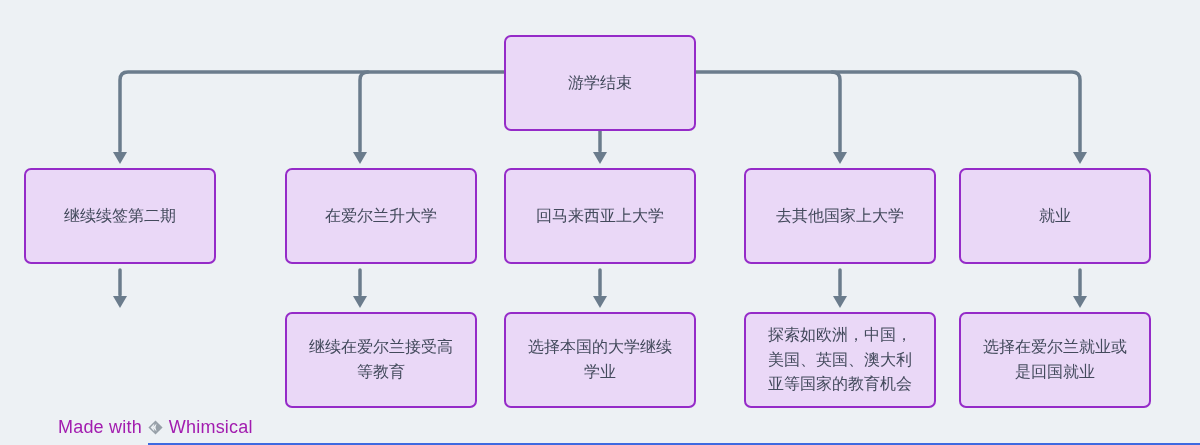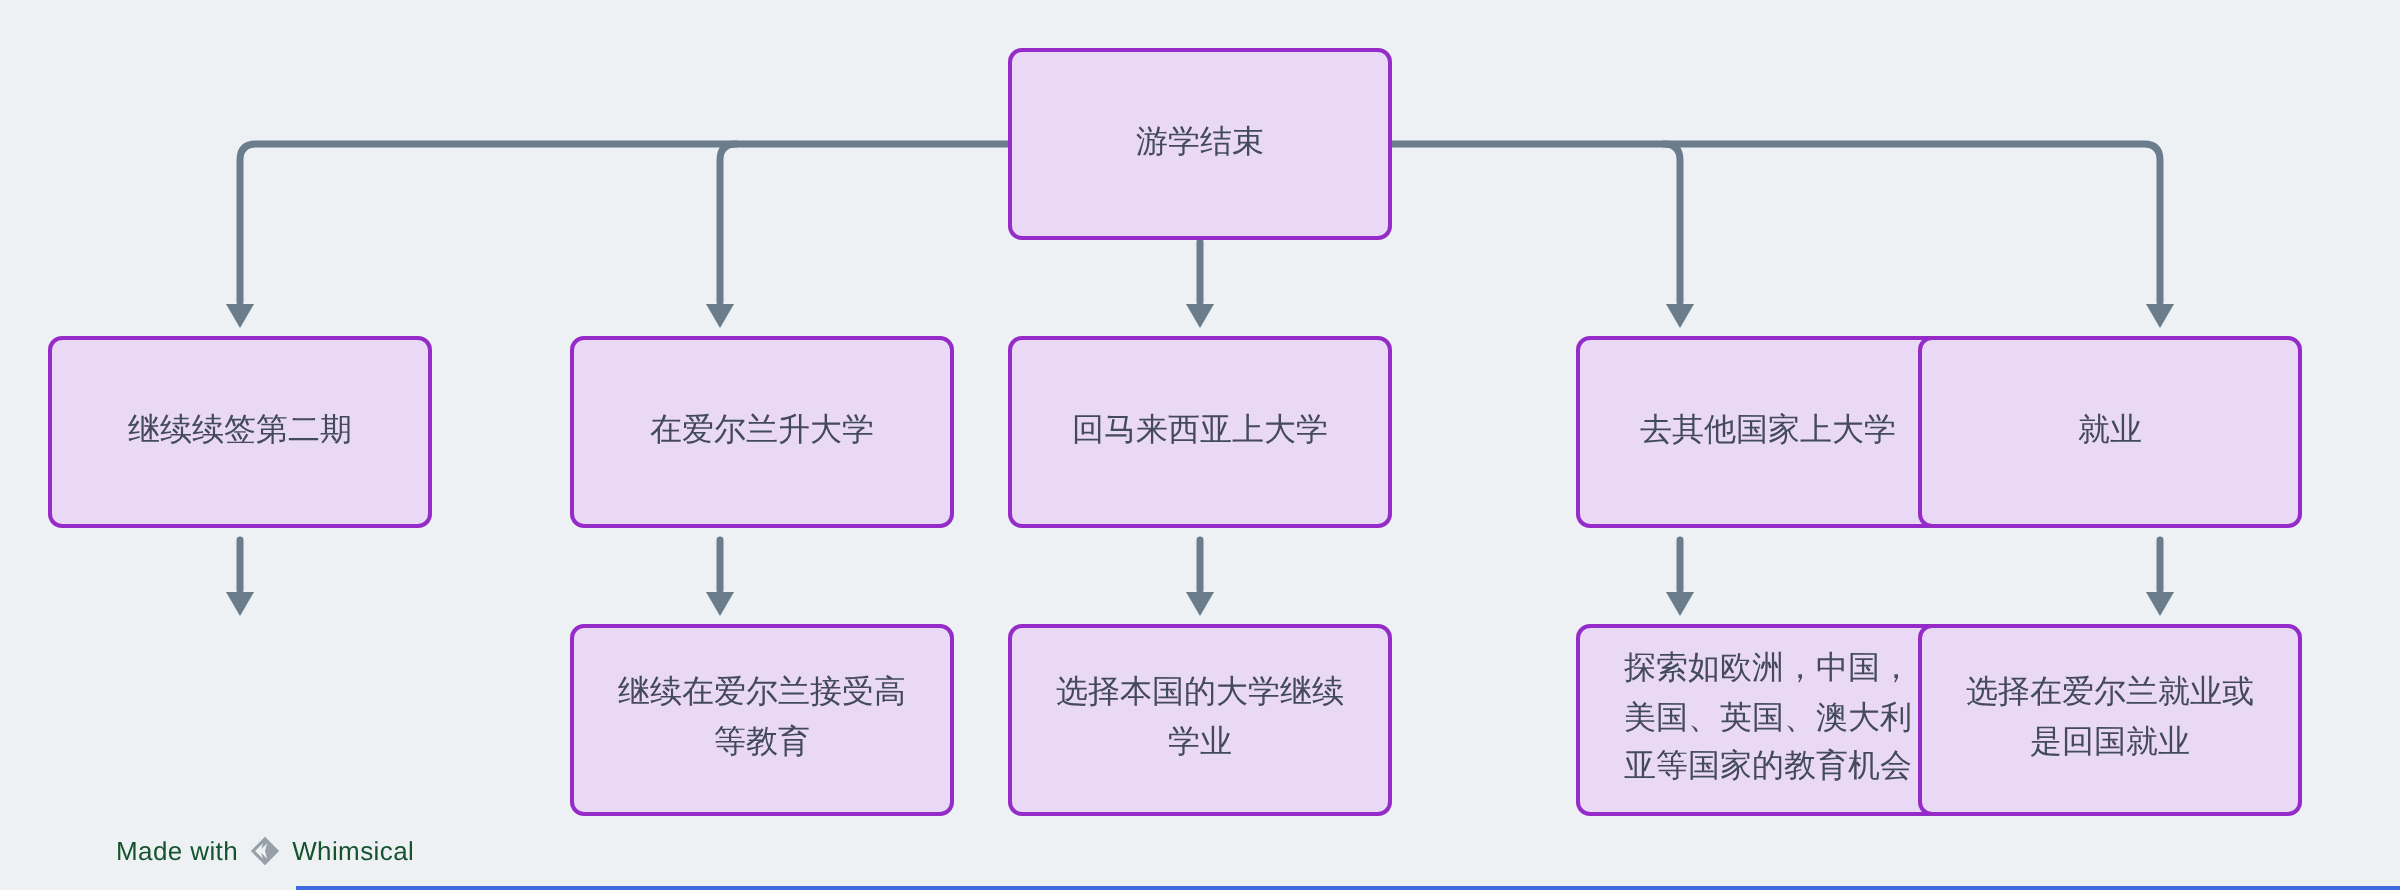--- a/index.html
+++ b/index.html
@@ -23,30 +23,30 @@
     border: 2px solid var(--node-border, #952bc8);
     border-radius: 7px;
     display: flex; align-items: center; justify-content: center;
     text-align: center;
     color: var(--node-text, #434a5c);
     font-size: 16px;
     line-height: 1.55;
     padding: 6px 20px;
     cursor: default;
   }
-  .n-top { left: 504px; top: 24px; text-align: right; }
+  .n-top { left: 504px; top: 35px; text-align: right; }
   .row-mid { top: 168px; }
   .row-bot { top: 312px; }
   .c0 { left: 24px; } .c1 { left: 264px; margin-left: 21px; } .c2 { left: 504px; }
-  .c3 { left: 744px; margin-left: 44px; } .c4 { left: 948px; margin-left: 11px; }
+  .c3 { left: 744px; } .c4 { left: 948px; margin-left: 11px; }
 
   .watermark {
     position: absolute; left: 58px; top: 417px;
     display: flex; align-items: center; gap: 5px;
-    font-size: 13px; color: #14532d; letter-spacing: .2px;
+    font-size: 18px; color: #a21caf; letter-spacing: .2px;
     text-decoration: none;
   }
   .watermark .logo { width: 17px; height: 17px; display: inline-block; }
   .bottom-line {
     position: absolute; left: 148px; top: 443px;
     width: 1052px; height: 2px;
     background: var(--accent-line, #3e6ae0);
   }
 </style>
 </head>

